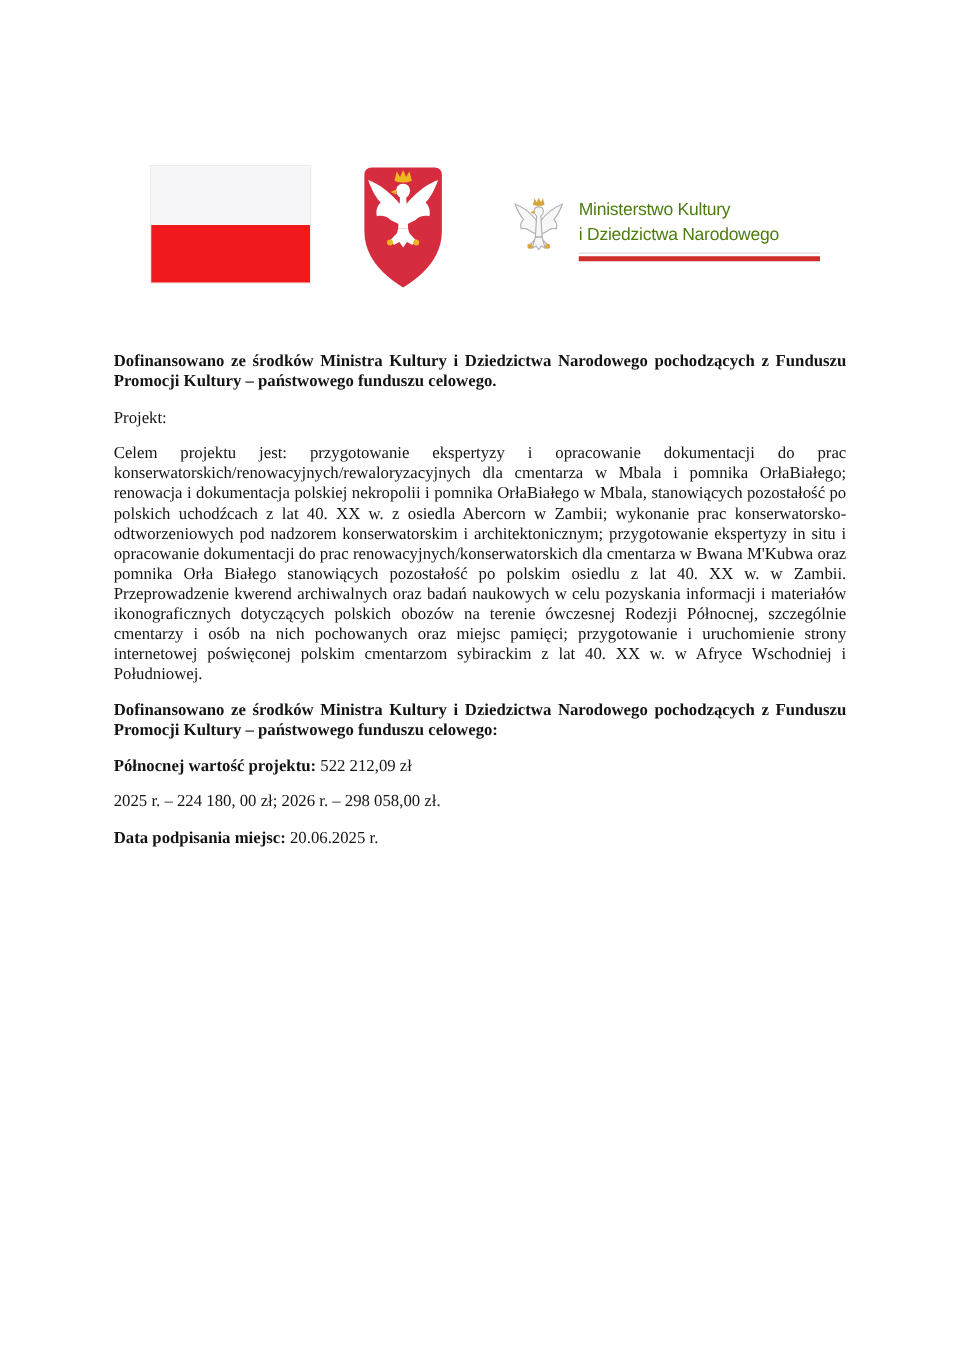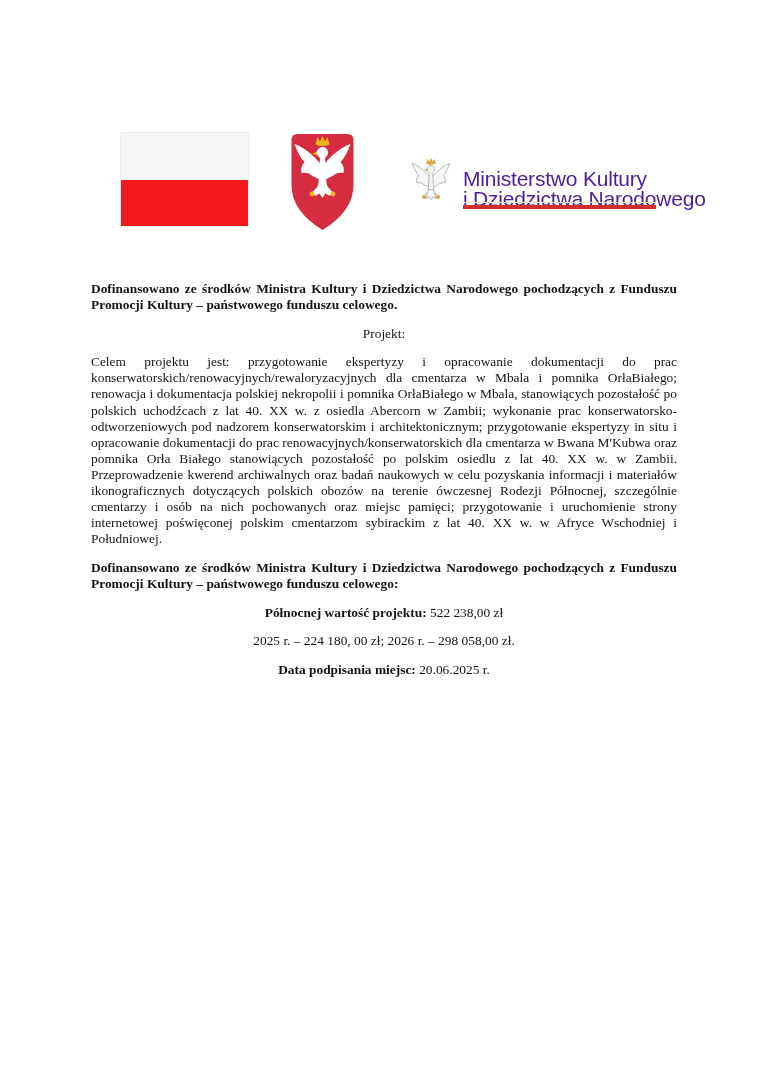--- a/index.html
+++ b/index.html
@@ -20,39 +20,39 @@
     border: 1px solid #ececee;
     background: #ffffff;
   }
   .flag-white { width: 100%; height: 50%; background: #f6f5f7; }
   .flag-red   { width: 100%; height: 50%; background: #f2191c; }
 
   .coa { position: absolute; left: 285px; top: 131px; }
 
   .mlogo-eagle { position: absolute; left: 407px; top: 156px; }
   .mlogo-text {
-    position: absolute; left: 463px; top: 169px;
+    position: absolute; left: 463px; top: 157px;
     font-family: "Liberation Sans", sans-serif;
-    font-size: 21px; line-height: 20px;
+    font-size: 14px; line-height: 20px;
     letter-spacing: -0.2px;
-    color: #4c1d95;
+    color: #4d7c0f;
     white-space: nowrap;
   }
   .mlogo-underline { position: absolute; left: 463px; top: 202px; width: 193px; }
   .mlogo-underline .thin { height: 1px; background: #e6d8d8; }
   .mlogo-underline .gap  { height: 2px; background: transparent; }
   .mlogo-underline .thick{ height: 4px; background: #d02e2b; }
 
   
   .doc {
     position: absolute; left: 91px; top: 281px; width: 586px;
     font-size: 13.4px; line-height: 16.1px;
   }
   .doc p { margin: 0 0 12.5px 0; text-align: justify; font-family: Liberation Serif, serif; }
-  .doc p.nojust { text-align: center; }
+  .doc p.nojust { text-align: left; }
   .b { font-weight: bold; }
 </style>
 </head>
 <body>
 
 <div>
 
   <div class="flag">
     <div class="flag-white"></div>
     <div class="flag-red"></div>
@@ -106,20 +106,20 @@
   <div class="doc">
     <p class="b">Dofinansowano ze środków Ministra Kultury i Dziedzictwa Narodowego pochodzących z Funduszu Promocji Kultury – państwowego funduszu celowego.</p>
 
     <p class="nojust">Projekt:</p>
 
 
     <p>Celem projektu jest: przygotowanie ekspertyzy i opracowanie dokumentacji do prac konserwatorskich/renowacyjnych/rewaloryzacyjnych dla cmentarza w Mbala i pomnika OrłaBiałego; renowacja i dokumentacja polskiej nekropolii i pomnika OrłaBiałego w Mbala, stanowiących pozostałość po polskich uchodźcach z lat 40. XX w. z osiedla Abercorn w Zambii; wykonanie prac konserwatorsko-odtworzeniowych pod nadzorem konserwatorskim i architektonicznym; przygotowanie ekspertyzy in situ i opracowanie dokumentacji do prac renowacyjnych/konserwatorskich dla cmentarza w Bwana M'Kubwa oraz pomnika Orła Białego stanowiących pozostałość po polskim osiedlu z lat 40. XX w. w Zambii. Przeprowadzenie kwerend archiwalnych oraz badań naukowych w celu pozyskania informacji i materiałów ikonograficznych dotyczących polskich obozów na terenie ówczesnej Rodezji Północnej, szczególnie cmentarzy i osób na nich pochowanych oraz miejsc pamięci; przygotowanie i uruchomienie strony internetowej poświęconej polskim cmentarzom sybirackim z lat 40. XX w. w Afryce Wschodniej i Południowej.</p>
 
     <p class="b">Dofinansowano ze środków Ministra Kultury i Dziedzictwa Narodowego pochodzących z Funduszu Promocji Kultury – państwowego funduszu celowego:</p>
 
-    <p class="nojust"><span class="b">Północnej wartość projektu:</span> <span>522 238,00 zł</span></p>
+    <p class="nojust"><span class="b">Północnej wartość projektu:</span> <span>522 212,09 zł</span></p>
 
     <p class="nojust">2025 r. – 224 180, 00 zł; 2026 r. – 298 058,00 zł.</p>
 
     <p class="nojust"><span class="b">Data podpisania miejsc:</span> <span>20.06.2025 r.</span></p>
   </div>
 
 </div>
 
 </body></html>

